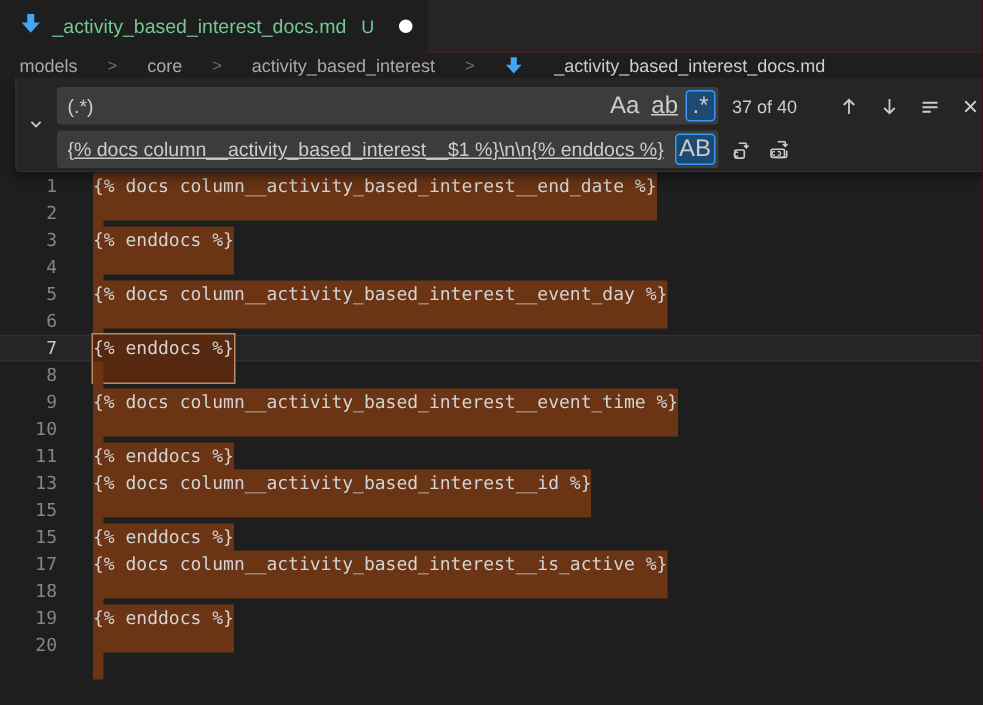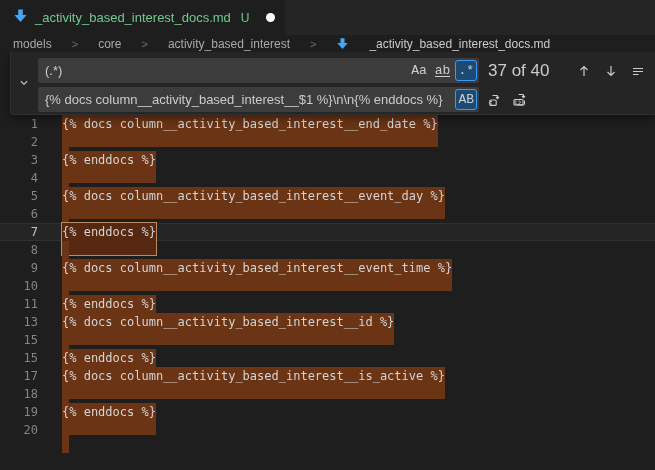--- a/index.html
+++ b/index.html
@@ -41,29 +41,29 @@
     display:flex; align-items:center; justify-content:center; cursor:pointer; color:#cccccc;
   }
   .fw-row { position:absolute; left:27px; height:25px; display:flex; align-items:center; }
   .fw-row.find { top:6px; }
   .fw-row.replace { top:35px; }
   .input-wrap { position:relative; width:441px; height:25px; background:#3c3c3c; border-radius:2px; flex:none; }
   .input-wrap input {
     position:absolute; inset:0; background:transparent; border:none; outline:none;
     color:#cccccc; font:13px "Liberation Sans", sans-serif; padding:0 70px 0 7px;
   }
-  .fw-row.replace .input-wrap input { padding-right:28px; }
+  .fw-row.replace .input-wrap input { padding-right:28px;text-decoration:underline; }
   .input-opts { position:absolute; right:2px; top:2px; display:flex; gap:2px; }
   .opt {
     min-width:20px; height:21px; padding:0 2px; border-radius:3px; display:flex; align-items:center;
-    justify-content:center; color:#cccccc; font-size:13px; cursor:pointer; border:1px solid transparent;font-family:Liberation Mono, monospace;
+    justify-content:center; color:#cccccc; font-size:16px; cursor:pointer; border:1px solid transparent;
   }
   .opt .ul { border-bottom:1px solid #cccccc; line-height:11px; display:inline-block; }
   .opt.active { background:#1d4a73; border-color:#3b99fc; }
-  .result-count { margin-left:9px; font-size:17px; color:#cccccc; flex:none; }
+  .result-count { margin-left:9px; font-size:12px; color:#cccccc; flex:none; }
   .fw-actions { display:flex; gap:7px; margin-left:25px; }
   .icon-btn {
     width:20px; height:20px; display:flex; align-items:center; justify-content:center;
     border-radius:4px; cursor:pointer; color:#cccccc; flex:none;
   }
   .icon-btn svg { display:block; }
   .replace-actions { display:flex; gap:5px; margin-left:6px; }
   
   .code {
     position:absolute; top:63px; left:0; right:0;

